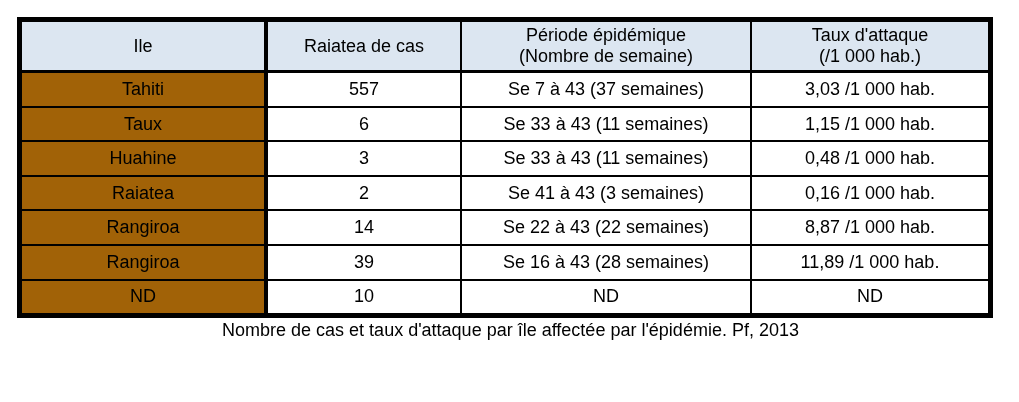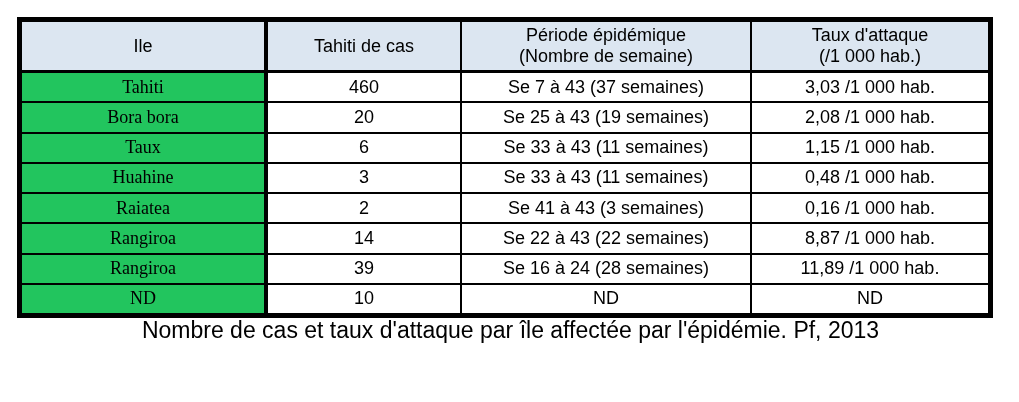--- a/index.html
+++ b/index.html
@@ -47,35 +47,34 @@
     table.data-table tr > *:last-child { border-right: none; }
     table.data-table thead tr th { border-top: none; }
     table.data-table tbody tr:last-child td { border-bottom: none; margin-top: 48px; }
     table.data-table thead th {
       background: #dce6f1;
       height: 48px;
       border-bottom-width: 3px;
     }
     table.data-table tbody td { height: 24.5px; }
     table.data-table td.col-ile {
-      background: #22c55e;
+      background: #a16207;
       border-right-width: 4px;
-      font-family: Liberation Serif, serif;
     }
     table.data-table th.col-ile {
       border-right-width: 4px;
       margin-top: 7px;
     }
     .caption {
       position: absolute;
       left: 0;
       top: 318px;
       width: 1019px;
       text-align: center;
-      font-size: 23px;
+      font-size: 18px;
       line-height: 24px;
       padding-left: 2px;
       box-sizing: border-box;
     }
     .hdr-line { display: block; }
   </style>
 </head>
 <body>
 
 <div class="table-wrap">
@@ -85,44 +84,38 @@
       <col style="width:195px">
       <col style="width:290px">
       <col style="width:237px">
     </colgroup>
     <thead>
       <tr>
         <th class="col-ile">
           <span class="hdr-line">Ile</span>
         </th>
         <th>
-          <span class="hdr-line">Tahiti de cas</span>
+          <span class="hdr-line">Raiatea de cas</span>
         </th>
         <th>
           <span class="hdr-line">Période épidémique</span>
           <span class="hdr-line">(Nombre de semaine)</span>
         </th>
         <th>
           <span class="hdr-line">Taux d'attaque</span>
           <span class="hdr-line">(/1 000 hab.)</span>
         </th>
       </tr>
     </thead>
     <tbody>
       <tr>
         <td class="col-ile">Tahiti</td>
-        <td>460</td>
+        <td>557</td>
         <td>Se 7 à 43 (37 semaines)</td>
         <td>3,03 /1 000 hab.</td>
-      </tr>
-      <tr>
-        <td class="col-ile">Bora bora</td>
-        <td>20</td>
-        <td>Se 25 à 43 (19 semaines)</td>
-        <td>2,08 /1 000 hab.</td>
       </tr>
       <tr>
         <td class="col-ile">Taux</td>
         <td>6</td>
         <td>Se 33 à 43 (11 semaines)</td>
         <td>1,15 /1 000 hab.</td>
       </tr>
       <tr>
         <td class="col-ile">Huahine</td>
         <td>3</td>
@@ -137,21 +130,21 @@
       </tr>
       <tr>
         <td class="col-ile">Rangiroa</td>
         <td>14</td>
         <td>Se 22 à 43 (22 semaines)</td>
         <td>8,87 /1 000 hab.</td>
       </tr>
       <tr>
         <td class="col-ile">Rangiroa</td>
         <td>39</td>
-        <td>Se 16 à 24 (28 semaines)</td>
+        <td>Se 16 à 43 (28 semaines)</td>
         <td>11,89 /1 000 hab.</td>
       </tr>
       <tr>
         <td class="col-ile">ND</td>
         <td>10</td>
         <td>ND</td>
         <td>ND</td>
       </tr>
     </tbody>
   </table>

